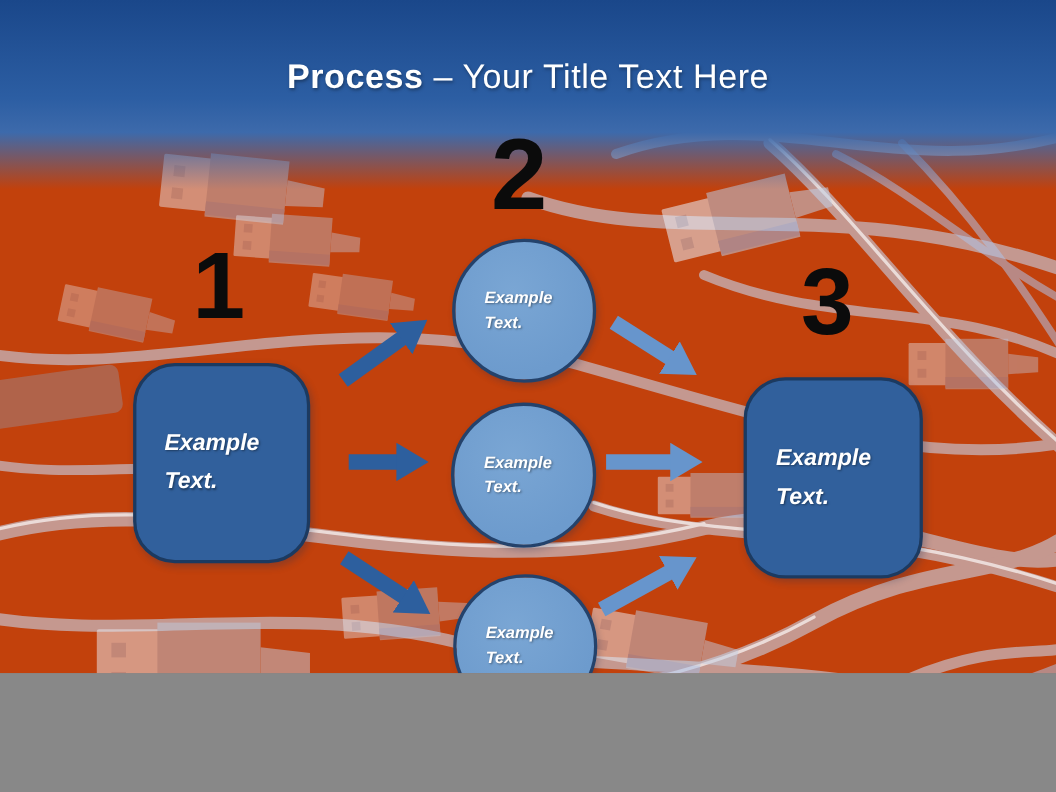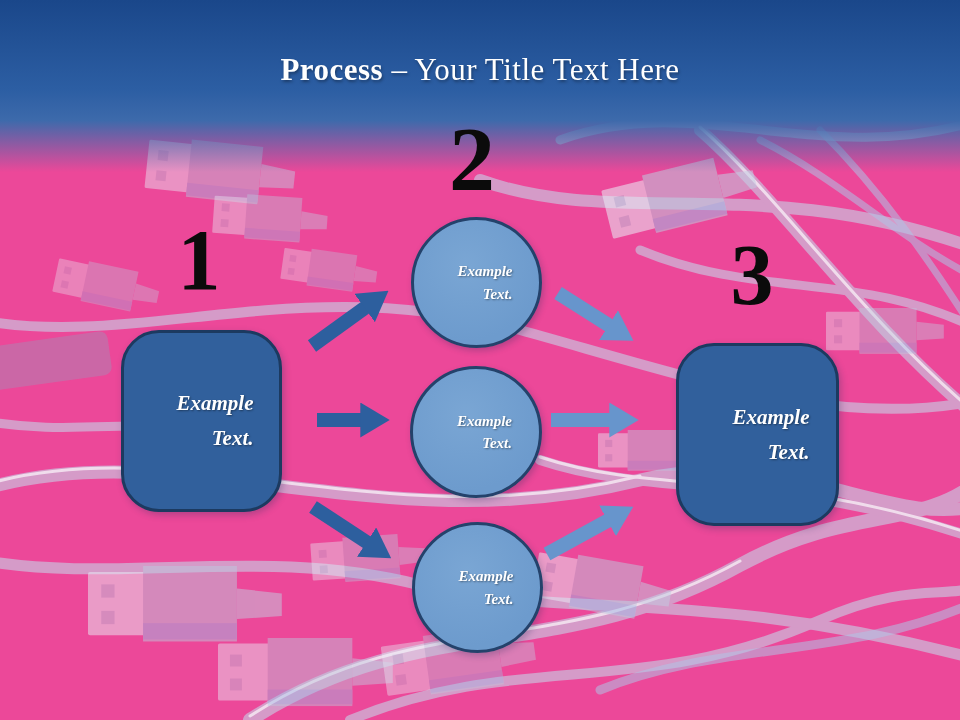--- a/index.html
+++ b/index.html
@@ -1,21 +1,21 @@
 <!DOCTYPE html>
 <html style="--header-top: #1a478a; --header-mid: #2c5ea3; --title-text: #ffffff; --number-text: #0b0b0b; --box-fill: #31609c; --box-border: #1c3a60; --circle-fill: #6d9bcd; --circle-border: #24426b; --shape-text: #ffffff; --arrow-dark: #2d5f9e; --arrow-light: #6795cc;"><head>
 <meta charset="utf-8">
 <style>
   html,body{margin:0;padding:0;background:#888;}
   .slide{
     position:relative;
-    width:960px;height:720px;
+    width:960px;height:612px;
     overflow:hidden;
-    background:#ec4899;
-    font-family:Liberation Serif, serif;
+    background:#c2410c;
+    font-family:Liberation Sans, sans-serif;
   }
   
   .bg-layer{position:absolute;inset:0;}
   
   .header-band{
     position:absolute;left:0;top:0;width:960px;height:172px;
     background:linear-gradient(180deg,
       var(--header-top,#1a478a) 0%,
       var(--header-mid,#2c5ea3) 52%,
       #3d6aab 70%,
@@ -56,21 +56,21 @@
     border:3.5px solid var(--circle-border,#24426b);
     box-shadow:2px 3px 6px rgba(25,45,85,.25);
     display:flex;align-items:center;justify-content:center;
   }
   .circ-top{left:411px;top:217px;width:125px;height:125px;}
   .circ-mid{left:410px;top:366px;width:126px;height:126px;}
   .circ-bot{left:412px;top:522px;width:125px;height:125px;}
   .shape-label{
     color:var(--shape-text,#ffffff);
     font-weight:700;font-style:italic;
-    text-align:right;
+    text-align:left;
     text-shadow:1px 1px 2px rgba(0,0,0,.4);
   }
   .proc-box .shape-label{font-size:21px;line-height:1.65;width:104px;}
   .proc-circle .shape-label{font-size:15px;line-height:1.5;width:72px;}
   
   .arrows{position:absolute;inset:0;}
   .arrow-dark{stroke:var(--arrow-dark,#2d5f9e);stroke-width:14;}
   .arrow-light{stroke:var(--arrow-light,#6795cc);stroke-width:14;}
   .mh-dark{fill:var(--arrow-dark,#2d5f9e);}
   .mh-light{fill:var(--arrow-light,#6795cc);}

